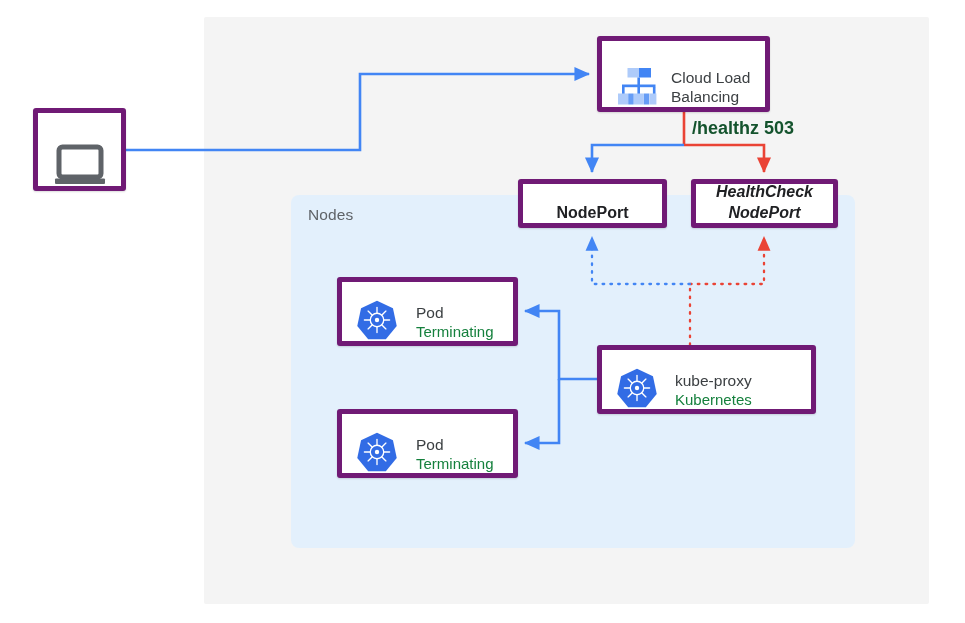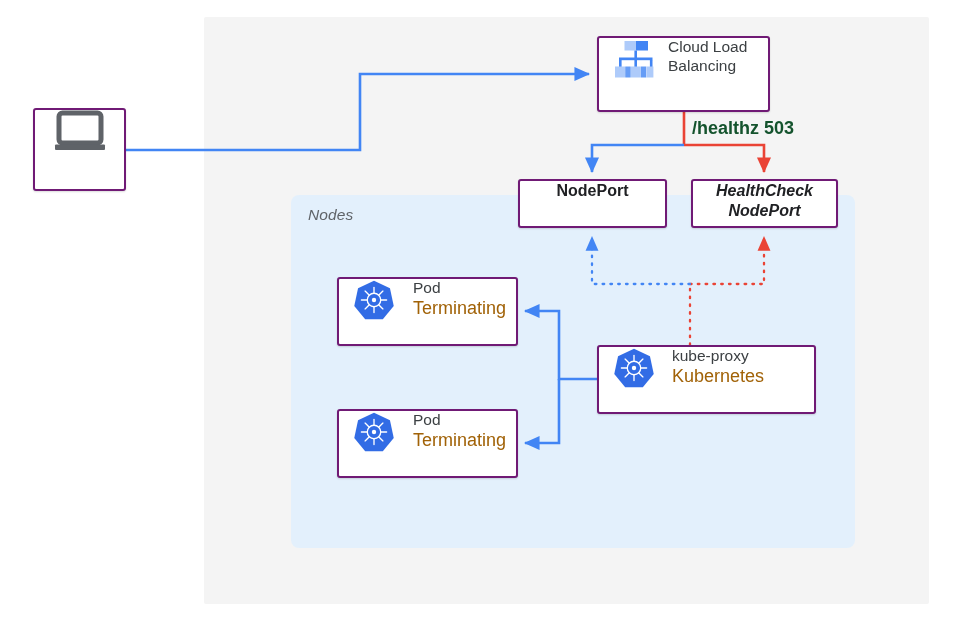--- a/index.html
+++ b/index.html
@@ -37,47 +37,46 @@
     border-radius: 8px;
   }
   .nodes-label {
     position: absolute;
     left: 308px;
     top: 206px;
     font-size: 15.5px;
     color: #5f6368;
     letter-spacing: .1px;
     white-space: nowrap;
-    font-style: italic;
   }
   
   .card {
     position: absolute;
     background: #ffffff;
-    border: 2px solid #701a75;
+    border: 5px solid #701a75;
     border-radius: 3px;
     box-shadow: 0 1px 2px rgba(0,0,0,.14);
     box-sizing: border-box;
     display: flex;
-    align-items: flex-start;
+    align-items: flex-end;
   }
   .card-texts {
     display: flex;
     flex-direction: column;
     justify-content: center;
     line-height: 1.22;
   }
   .card-title {
     font-size: 15.5px;
     color: #3c4043;
     white-space: nowrap;
   }
   .card-sub {
-    font-size: 18px;
-    color: #a16207;
+    font-size: 15px;
+    color: #15803d;
     white-space: nowrap;
   }
   .card-bold-center {
     justify-content: center;
     text-align: center;
   }
   .card-bold-center .card-title {
     font-weight: bold;
     font-size: 16px;
     color: #202124;

